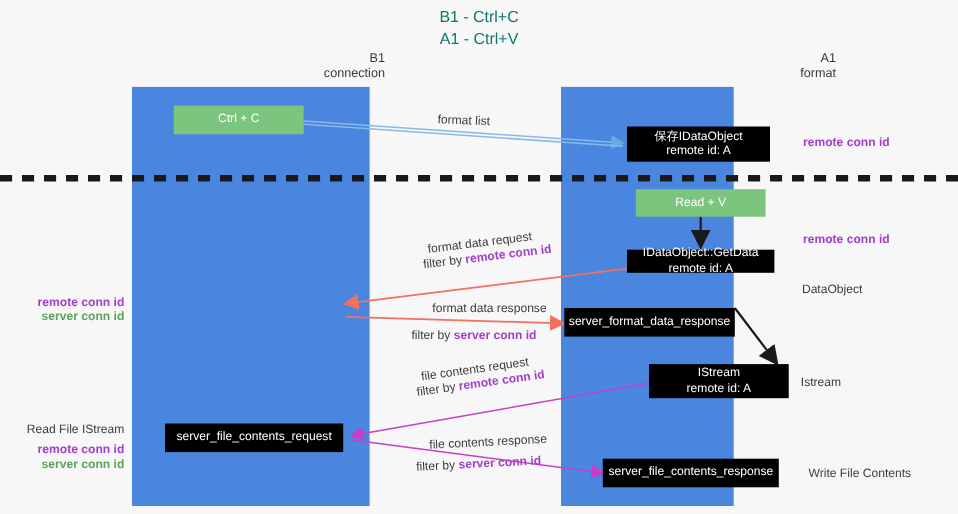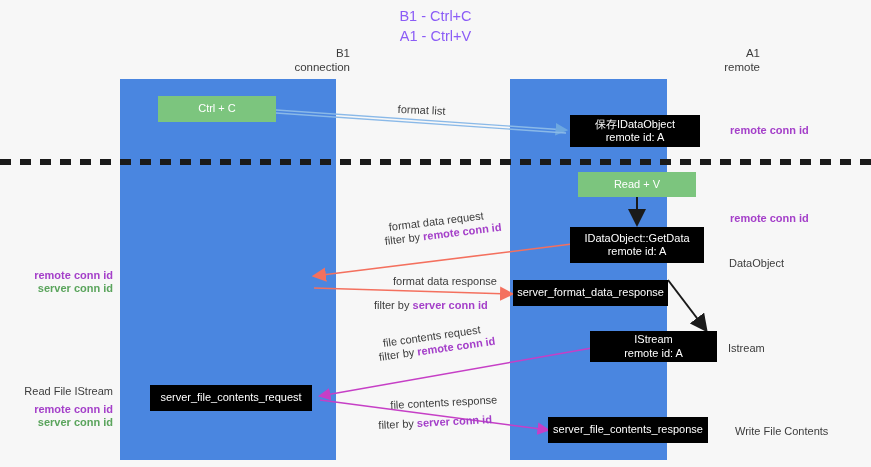--- a/index.html
+++ b/index.html
@@ -24,21 +24,21 @@
   }
   .abs { position: absolute; }
 
   
   .title {
     left: 0; top: 6px;
     width: 871px;
     text-align: center;
     font-size: 14.5px;
     line-height: 20px;
-    color: #8b5cf6;
+    color: #0f766e;
     white-space: pre-line;
   }
 
   
   .lane-header {
     text-align: right;
     font-size: 11.5px;
     line-height: 14px;
     color: #3c3c3c;
     white-space: pre-line;
@@ -96,21 +96,21 @@
 <body>
 
 <div id="stage">
 
   <div class="abs title">B1 - Ctrl+C
 A1 - Ctrl+V</div>
 
   <div class="abs lane-header" style="left:120px; top:46px; width:230px;">B1
 connection</div>
   <div class="abs lane-header" style="left:510px; top:46px; width:250px;">A1
-remote</div>
+format</div>
 
   <div class="abs lane" style="left:120px; top:79px; width:216px; height:381px;"></div>
   <div class="abs lane" style="left:510px; top:79px; width:157px; height:381px;"></div>
 
   <svg class="edges" viewBox="0 0 871 467">
     <defs>
       <marker id="ar-blue" markerWidth="9" markerHeight="9" refX="7.5" refY="4.5" orient="auto">
         <path d="M0,0 L9,4.5 L0,9 z" fill="#6ea8e0"></path>
       </marker>
       <marker id="ar-red" markerWidth="9" markerHeight="9" refX="7.5" refY="4.5" orient="auto">
@@ -142,21 +142,21 @@
     <line x1="320" y1="400" x2="548" y2="430" stroke="#c63fc6" stroke-width="1.4" marker-end="url(#ar-mag)"></line>
   </svg>
 
   <div class="abs node green" style="left:158px; top:96px; width:118px; height:26px;">Ctrl + C</div>
 
   <div class="abs node orange" style="left:570px; top:115px; width:130px; height:32px;">保存IDataObject
 remote id: A</div>
 
   <div class="abs node green" style="left:578px; top:172px; width:118px; height:25px;">Read + V</div>
 
-  <div class="abs node orange" style="left:570px; top:227px; width:134px; height:36px;">IDataObject::GetData
+  <div class="abs node orange" style="left:570px; top:227px; width:134px; height:21px;">IDataObject::GetData
 remote id: A</div>
 
 
   <div class="abs node orange" style="left:513px; top:280px; width:155px; height:26px;">server_format_data_response</div>
 
   <div class="abs node orange" style="left:590px; top:331px; width:127px; height:31px;">IStream
 remote id: A</div>
 
   <div class="abs node orange" style="left:548px; top:417px; width:160px; height:26px;">server_file_contents_response</div>
 

